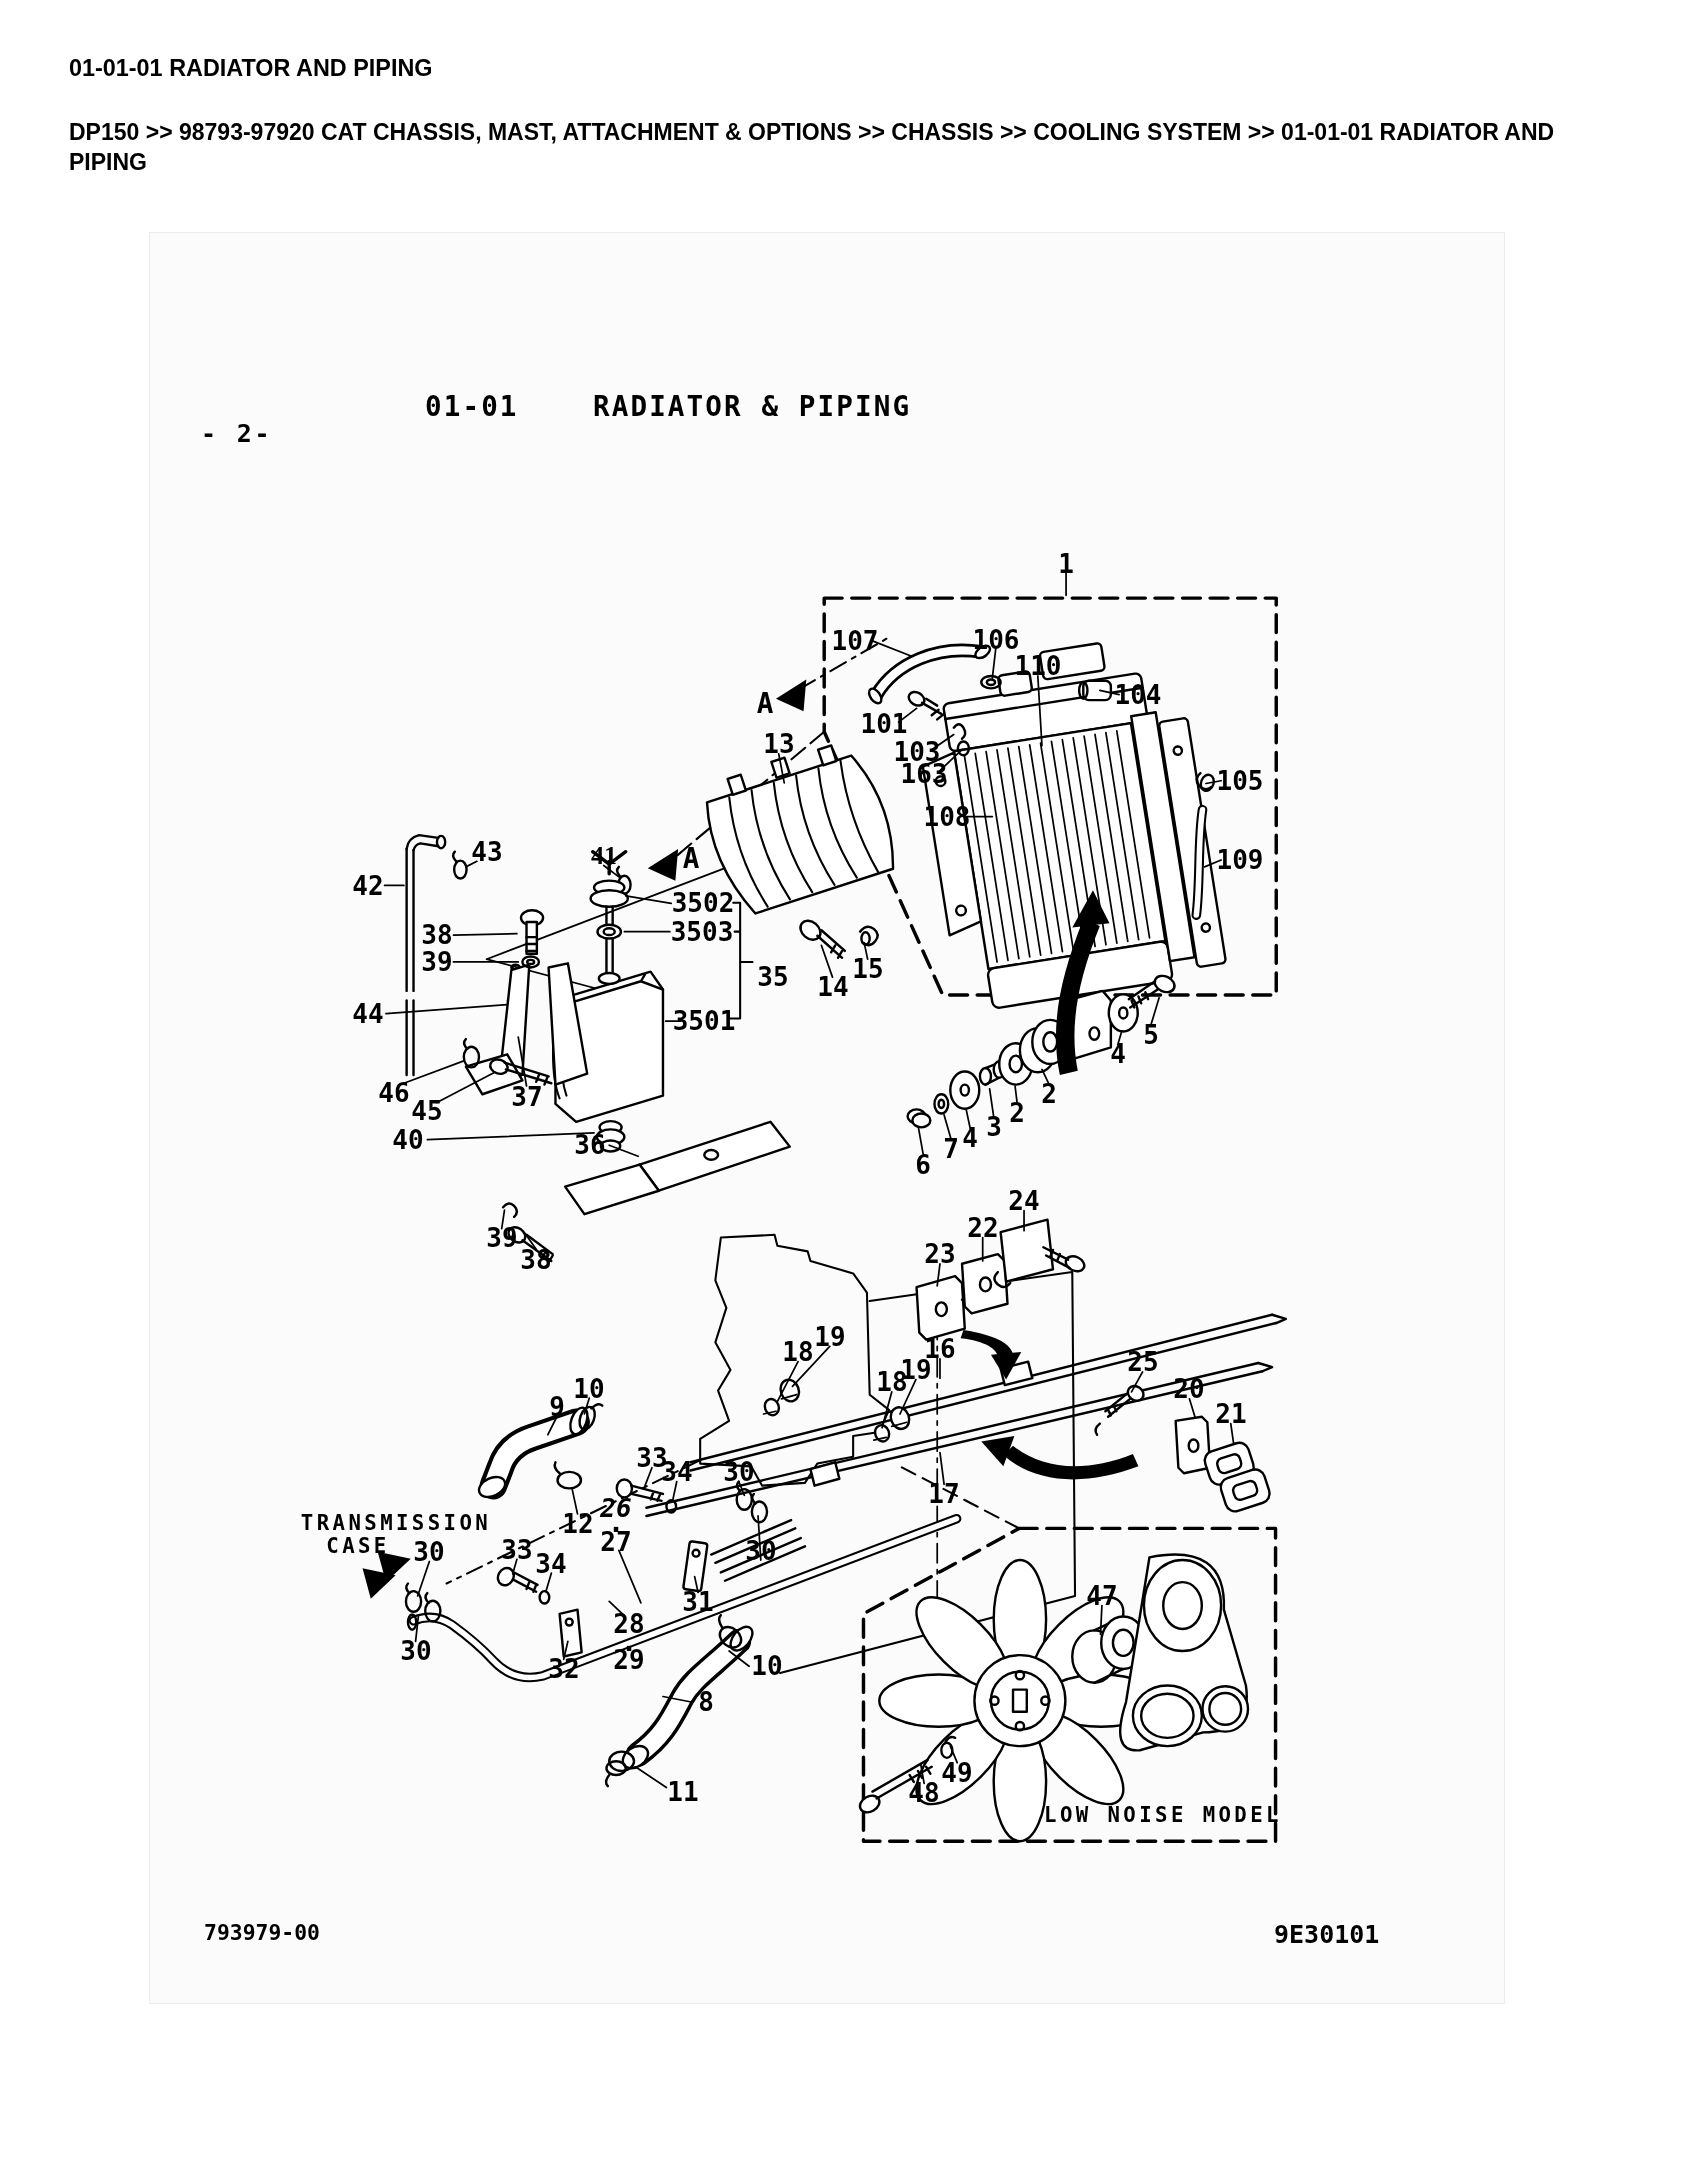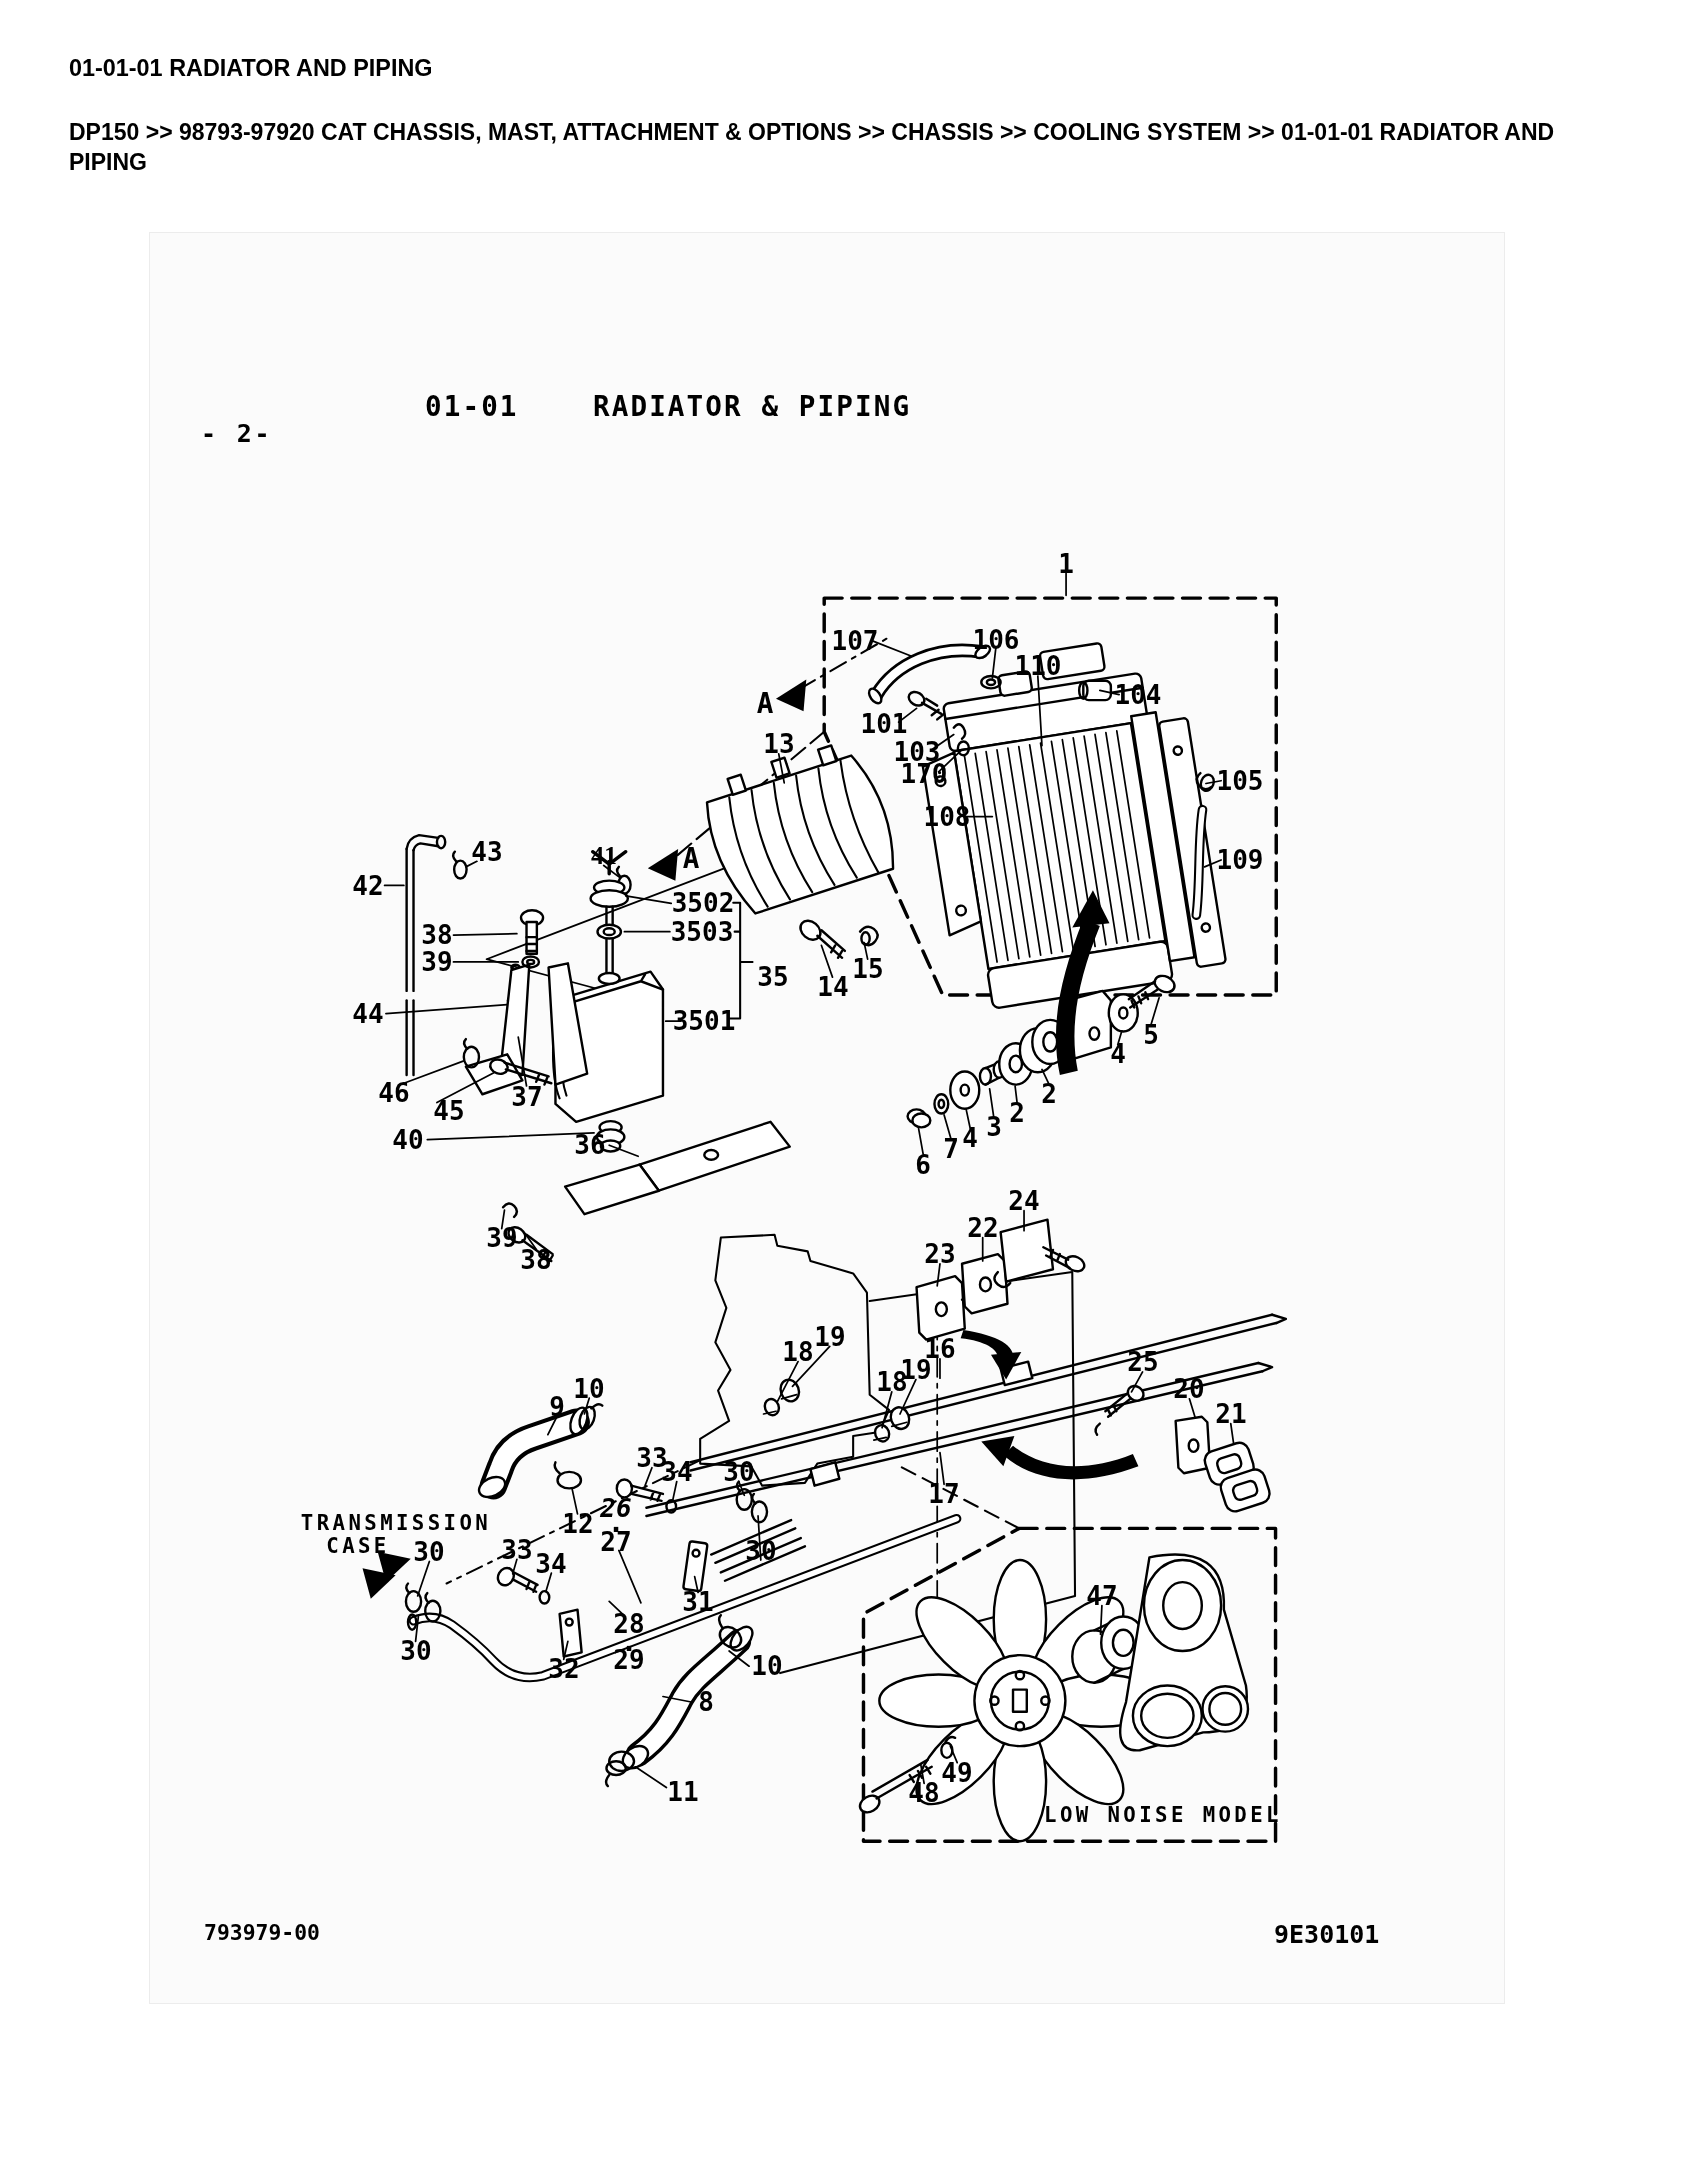--- a/index.html
+++ b/index.html
@@ -377,41 +377,41 @@
   </svg>
 
   <div id="callouts">
       <span class="co" style="left: 1066px; top: 564px;">1</span>
       <span class="co" style="left: 855px; top: 641px;">107</span>
       <span class="co" style="left: 996px; top: 640px;">106</span>
       <span class="co" style="left: 1038px; top: 666px;">110</span>
       <span class="co" style="left: 1138px; top: 695px;">104</span>
       <span class="co" style="left: 884px; top: 724px;">101</span>
       <span class="co" style="left: 917px; top: 752px;">103</span>
-      <span class="co" style="left: 924px; top: 774px;">170</span>
+      <span class="co" style="left: 924px; top: 774px;">163</span>
       <span class="co" style="left: 1240px; top: 781px;">105</span>
       <span class="co" style="left: 947px; top: 817px;">108</span>
       <span class="co" style="left: 1240px; top: 860px;">109</span>
       <span class="co letter" style="left: 765px; top: 704px;">A</span>
       <span class="co" style="left: 779px; top: 744px;">13</span>
       <span class="co" style="left: 487px; top: 852px;">43</span>
       <span class="co" style="left: 604px; top: 856px; font-family: Liberation Serif, serif;">41</span>
       <span class="co letter" style="left: 691px; top: 859px;">A</span>
       <span class="co" style="left: 368px; top: 886px;">42</span>
       <span class="co" style="left: 703px; top: 903px;">3502</span>
       <span class="co" style="left: 702px; top: 932px;">3503</span>
       <span class="co" style="left: 437px; top: 935px;">38</span>
       <span class="co" style="left: 437px; top: 962px;">39</span>
       <span class="co" style="left: 773px; top: 962px; margin-top: 15px;">35</span>
       <span class="co" style="left: 868px; top: 969px;">15</span>
       <span class="co" style="left: 833px; top: 987px;">14</span>
       <span class="co" style="left: 368px; top: 1014px;">44</span>
       <span class="co" style="left: 704px; top: 1021px;">3501</span>
       <span class="co" style="left: 394px; top: 1093px;">46</span>
-      <span class="co" style="left: 449px; top: 1111px;">45</span>
+      <span class="co" style="left: 427px; top: 1111px;">45</span>
       <span class="co" style="left: 527px; top: 1097px;">37</span>
       <span class="co" style="left: 408px; top: 1140px;">40</span>
       <span class="co" style="left: 590px; top: 1145px;">36</span>
       <span class="co" style="left: 502px; top: 1238px;">39</span>
       <span class="co" style="left: 536px; top: 1260px;">38</span>
       <span class="co" style="left: 923px; top: 1165px;">6</span>
       <span class="co" style="left: 951px; top: 1149px;">7</span>
       <span class="co" style="left: 970px; top: 1138px;">4</span>
       <span class="co" style="left: 994px; top: 1127px;">3</span>
       <span class="co" style="left: 1017px; top: 1113px;">2</span>

